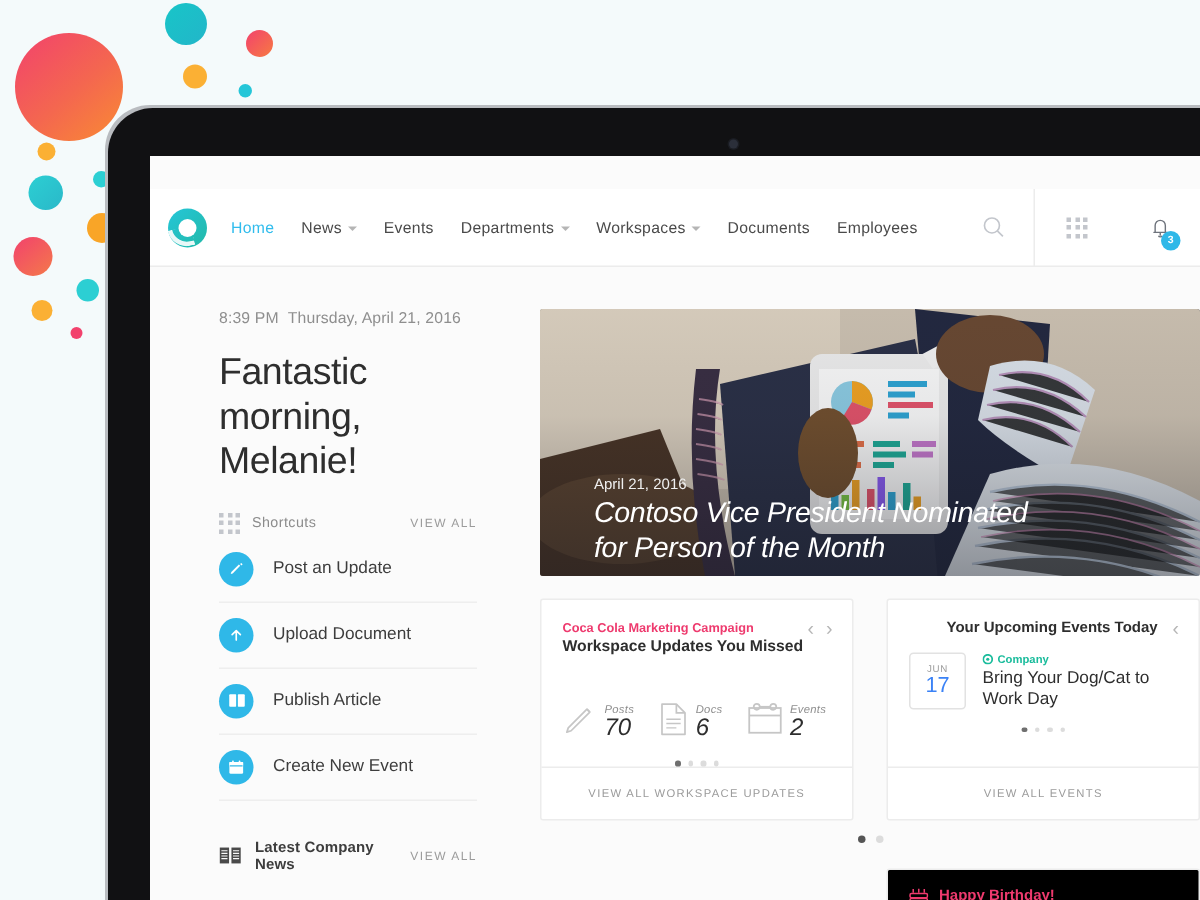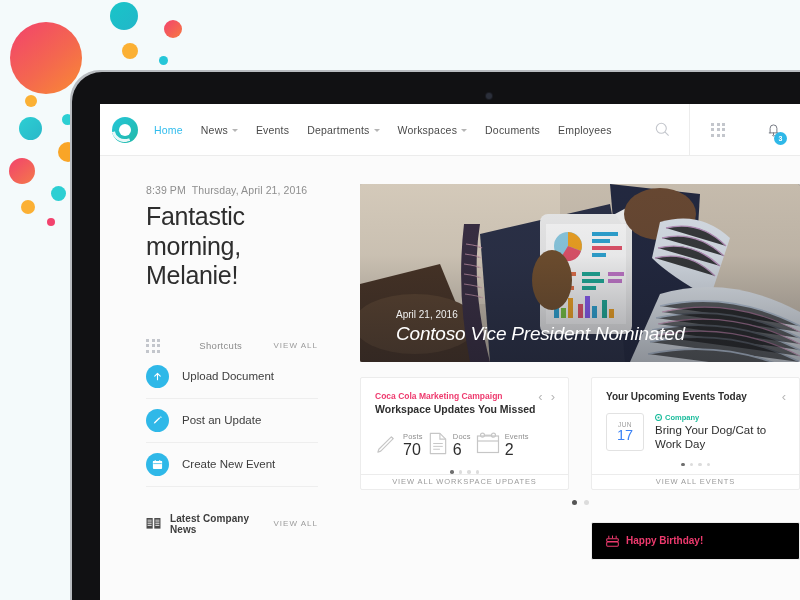--- a/index.html
+++ b/index.html
@@ -38,20 +38,21 @@
     background: #fbfbfb;
     overflow: hidden;
   }
 
   
   .navbar {
     height: 52px; background: #ffffff;
     display: flex; align-items: center;
     border-bottom: 1px solid #ececec;
     position: relative;
+    margin-top: 22px;
   }
   .logo {
     width: 26px; height: 26px; margin-left: 12px; margin-right: 16px;
     border-radius: 50%;
     background: linear-gradient(135deg, #25c6d8 0%, #22b9a8 100%);
     position: relative; flex: none;
   }
   .logo::after {
     content: ""; position: absolute; left: 7px; top: 7px;
     width: 12px; height: 12px; border-radius: 50%;
@@ -93,29 +94,29 @@
     background: #2fb8e8; color: #fff; font-size: 7px;
     display: flex; align-items: center; justify-content: center;
     font-weight: bold;
   }
 
   
   .content { display: flex; padding: 28px 0 0 0; }
   .left-col { width: 255px; padding-left: 46px; }
   .right-col { flex: 1; padding-left: 42px; }
 
-  .greet-meta { font-size: 10.5px; color: #8e8e8e; margin-bottom: 6px; letter-spacing:.1px;}
+  .greet-meta { font-size: 10.5px; color: #8e8e8e; margin-bottom: 16px; letter-spacing:.1px;}
   .greet-title {
     font-size: 25px; color: #2e2e2e; line-height: 1.18;
     font-weight: 400; letter-spacing: -.3px; margin-bottom: 7px;
   }
   .greet-sub { font-size: 11.5px; color: #8e8e8e; line-height: 1.42; }
 
   .sec-head {
-    display: flex; align-items: center; margin-top: 48px; margin-bottom: 2px; text-align: center;
+    display: flex; align-items: center; margin-top: 19px; margin-bottom: 2px;
   }
   .sec-head .grid-ico { margin-right: 8px; }
   .sec-title {
     font-size: 9.5px; color: #8c8c8c; letter-spacing: .3px; flex: 1;
   }
   .view-all {
     font-size: 8px; color: #9b9b9b; letter-spacing: 1px; cursor: pointer;
   }
 
   .shortcut {
@@ -136,54 +137,54 @@
   
   .hero {
     height: 178px; border-radius: 2px; overflow: hidden;
     position: relative; background: #4a4a52;
   }
   .hero-photo { position:absolute; inset:0; }
   .hero-shade {
     position:absolute; inset:0;
     background: linear-gradient(180deg, rgba(20,22,30,.05) 0%, rgba(20,22,30,.10) 40%, rgba(20,22,30,.42) 100%);
   }
-  .hero-txt { position: absolute; left: 36px; bottom: 16px; }
+  .hero-txt { position: absolute; left: 36px; bottom: 6px; }
   .hero-date { font-size: 10px; color: #f0f0f0; margin-bottom: 3px; }
   .hero-head {
     font-size: 19px; color: #ffffff; line-height: 1.2;
     font-weight: 400; letter-spacing: -.2px; font-style: italic;
   }
 
   
   .cards { display: flex; gap: 22px; margin-top: 15px; }
   .card {
     background: #fff; border: 1px solid #ececec; border-radius: 2px;
     display: flex; flex-direction: column;
   }
   .card.ws { width: 209px; }
   .card.ev { width: 209px; }
   .card-body { padding: 13px 14px 0 14px; flex: 1; position: relative; }
   .card-foot {
-    border-top: 1px solid #ececec; height: 15px;
+    border-top: 1px solid #ececec; height: 35px;
     display: flex; align-items: center; justify-content: center;
     font-size: 7.5px; color: #9b9b9b; letter-spacing: .9px; cursor: pointer;
   }
   .ws-sub { font-size: 8.5px; color: #ee3a6e; font-weight: bold; margin-bottom: 2px; }
   .ws-title { font-size: 10.5px; color: #2e2e2e; font-weight: bold; }
   .arrows { position: absolute; right: 13px; top: 12px; display: flex; gap: 8px; }
   .arrow { color: #b6b6b6; font-size: 13px; cursor: pointer; line-height: 1; }
-  .stats { display: flex; gap: 5px; margin-top: 17px; }
+  .stats { display: flex; gap: 16px; margin-top: 31px; font-style: italic; }
   .stat { display: flex; align-items: flex-start; gap: 5px; }
   .stat-txt .lab { font-size: 7.5px; color: #8e8e8e; letter-spacing:.2px; }
   .stat-txt .val { font-size: 16px; color: #2e2e2e; line-height: 1; margin-top: 1px; }
   .dots { display: flex; gap: 5px; justify-content: center; margin-top: 11px; }
   .dot { width: 3.5px; height: 3.5px; border-radius: 50%; background: #dcdcdc; }
   .dot.on { background: #6f6f6f; }
 
-  .ev-title { font-size: 10px; color: #2e2e2e; font-weight: bold; }
+  .ev-title { font-size: 10px; color: #2e2e2e; font-weight: bold; margin-left: 25px; }
   .ev-row { display: flex; gap: 11px; margin-top: 11px; }
   .cal {
     width: 38px; height: 38px; border: 1px solid #e2e2e2; border-radius: 3px;
     display: flex; flex-direction: column; align-items: center;
     justify-content: center; flex: none;
   }
   .cal .m { font-size: 6.5px; color: #9b9b9b; letter-spacing: .5px; }
   .cal .d { font-size: 14.5px; color: #3b82f6; line-height: 1; }
   .ev-tag {
     font-size: 7.5px; color: #1abc9c; font-weight: bold;
@@ -314,33 +315,43 @@
             <i></i>
         </span>
         <span class="sec-title">Shortcuts</span>
         <span class="view-all">VIEW ALL</span>
       </div>
 
       <div id="shortcut-list">
           <div class="shortcut">
             <span class="sc-ico">
               <svg width="11" height="11" viewBox="0 0 12 12">
-                <path d="M6 9.5V2.8 M3 5.6L6 2.6L9 5.6" fill="none" stroke="#fff" stroke-width="1.2" stroke-linecap="round" stroke-linejoin="round"></path>
-              </svg>
-            </span>
-            <span class="sc-label">Upload Document</span>
-          </div>
-          <div class="shortcut">
-            <span class="sc-ico">
-              <svg width="11" height="11" viewBox="0 0 12 12">
                 <path d="M2 9.4l1.4-.4 5.5-5.5-1-1L2.4 8z" fill="#fff"></path>
                 <path d="M9.2 1.8l1 1" stroke="#fff" stroke-width="1.2"></path>
               </svg>
             </span>
             <span class="sc-label">Post an Update</span>
+          </div>
+          <div class="shortcut">
+            <span class="sc-ico">
+              <svg width="11" height="11" viewBox="0 0 12 12">
+                <path d="M6 9.5V2.8 M3 5.6L6 2.6L9 5.6" fill="none" stroke="#fff" stroke-width="1.2" stroke-linecap="round" stroke-linejoin="round"></path>
+              </svg>
+            </span>
+            <span class="sc-label">Upload Document</span>
+          </div>
+          <div class="shortcut">
+            <span class="sc-ico">
+              <svg width="12" height="10" viewBox="0 0 13 11">
+                <rect x="0.8" y="1" width="5.2" height="9" rx="0.7" fill="#fff"></rect>
+                <rect x="7" y="1" width="5.2" height="9" rx="0.7" fill="#fff"></rect>
+                <line x1="6.5" y1="1" x2="6.5" y2="10" stroke="#2fb8e8" stroke-width="0.9"></line>
+              </svg>
+            </span>
+            <span class="sc-label">Publish Article</span>
           </div>
           <div class="shortcut">
             <span class="sc-ico">
               <svg width="11" height="11" viewBox="0 0 12 12">
                 <rect x="1" y="2.2" width="10" height="8.6" rx="1" fill="#fff"></rect>
                 <rect x="1" y="2.2" width="10" height="2.4" fill="#fff"></rect>
                 <line x1="1.4" y1="5" x2="10.6" y2="5" stroke="#2fb8e8" stroke-width="0.8"></line>
                 <rect x="3" y="1" width="1.2" height="2.2" rx="0.5" fill="#fff"></rect>
                 <rect x="7.8" y="1" width="1.2" height="2.2" rx="0.5" fill="#fff"></rect>
               </svg>
@@ -441,20 +452,21 @@
               <path d="M104 90 q14 2 17 4"></path>
             <path d="M104 100 q14 2 18 4"></path>
               <path d="M105 110 q14 2 18 4"></path>
           </g>
         </svg>
         <div class="hero-shade"></div>
         <div class="hero-txt">
           <div class="hero-date">April 21, 2016</div>
           <div class="hero-head">
             <div>Contoso Vice President Nominated</div>
+            <div>for Person of the Month</div>
           </div>
         </div>
       </div>
 
       <div class="cards">
 
         <div class="card ws">
           <div class="card-body">
             <div class="arrows">
               <span class="arrow">‹</span>

